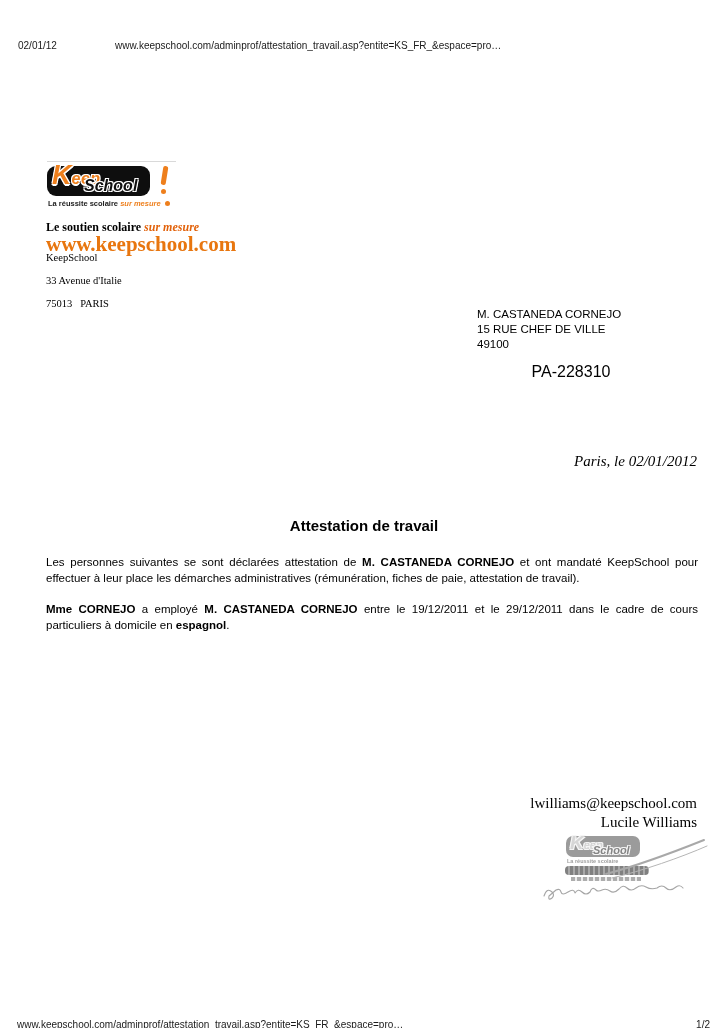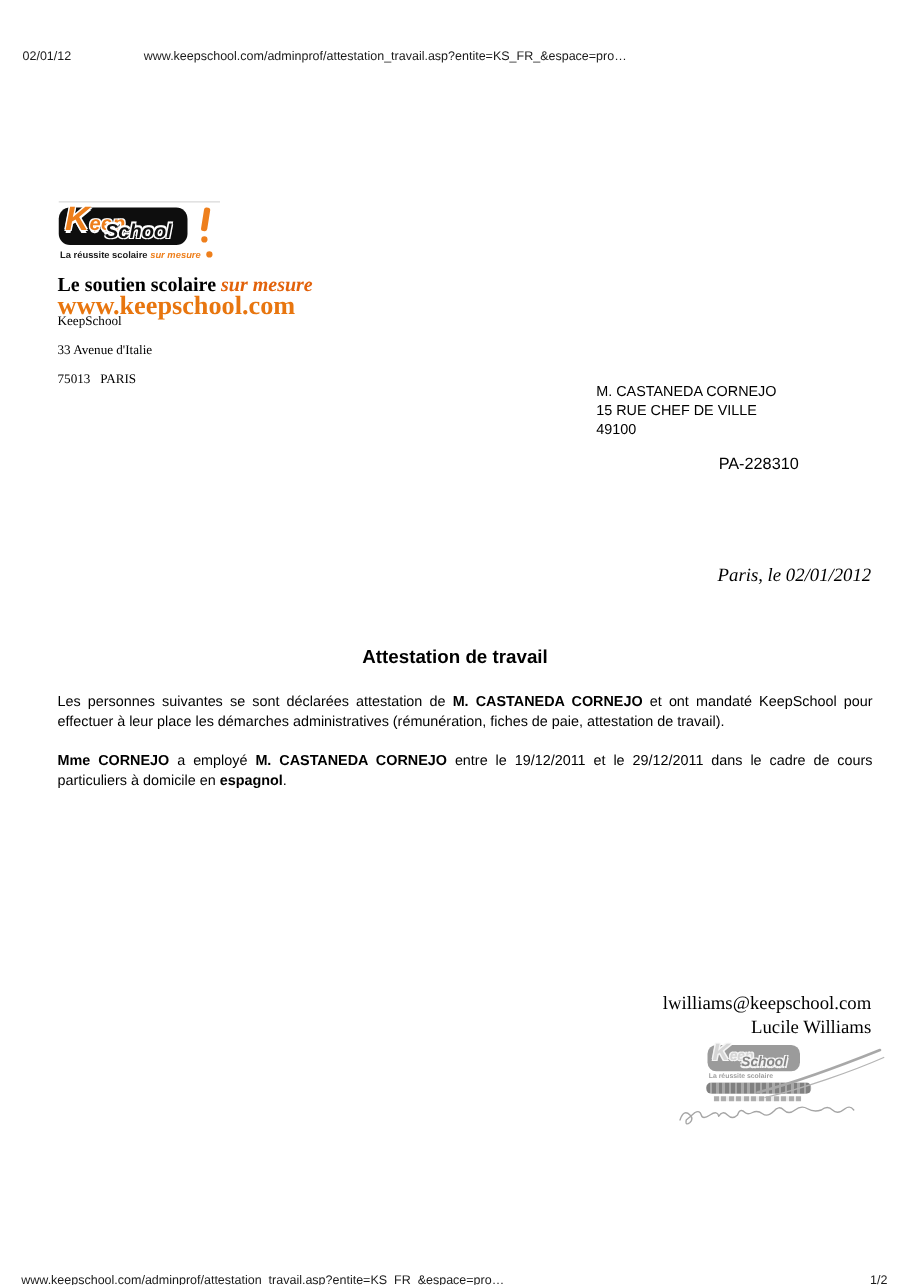--- a/index.html
+++ b/index.html
@@ -26,29 +26,29 @@
     text-shadow:-1px -1px 0 #fff,1px -1px 0 #fff,-1px 1px 0 #fff,1px 1px 0 #fff;line-height:1;}
   .pencil{position:absolute;left:110px;top:4px;width:14px;height:30px;}
   .pencil .body{position:absolute;left:5px;top:0;width:5px;height:19px;background:#EE7F1C;border-radius:2px;transform:rotate(9deg);}
   .pencil .dot{position:absolute;left:4px;top:23px;width:5px;height:5px;background:#EE7F1C;border-radius:50%;}
   .logo-tag{position:absolute;left:1px;top:37px;width:128px;font-size:7.5px;white-space:nowrap;}
   .logo-tag .d{font-weight:bold;color:#1c1c1c;}
   .logo-tag .o{font-weight:bold;font-style:italic;color:#EE7F1C;}
   .logo-tag .brush{display:inline-block;width:5px;height:5px;background:#EE7F1C;border-radius:50%;margin-left:4px;}
 
   
-  .slogan{position:absolute;left:46px;top:194px;font-family:"Liberation Serif",serif;font-size:16px;}
+  .slogan{position:absolute;left:46px;top:194px;font-family:"Liberation Serif",serif;font-size:12px;}
   .slogan .black{font-weight:bold;color:#000;}
   .slogan .orange{font-weight:bold;font-style:italic;color:#E2620B;}
   .website{position:absolute;left:46px;top:206px;font-family:Liberation Serif, serif;font-weight:bold;font-size:21px;color:#E8760F;}
   .company{position:absolute;left:46px;top:226px;font-family:"Liberation Serif",serif;font-size:10.5px;line-height:11.4px;color:#000;white-space:pre;}
 
   
   .recipient{position:absolute;left:477px;top:281px;font-size:11.5px;line-height:15px;}
-  .reference{position:absolute;left:451px;top:337px;width:188px;text-align:right;font-size:13px;}
+  .reference{position:absolute;left:477px;top:337px;width:188px;text-align:center;font-size:16px;}
 
   
   .dateline{position:absolute;left:400px;top:427px;width:297px;text-align:right;
     font-family:"Liberation Serif",serif;font-style:italic;font-size:15px;}
   .title{position:absolute;left:0;top:491px;width:728px;text-align:center;font-size:15px;font-weight:bold;}
   .body-text{position:absolute;left:46px;top:529px;width:652px;font-size:11.5px;line-height:15.5px;text-align:justify;}
   .body-text p{margin:0 0 16px 0;}
   .body-text b{font-weight:bold;}
 
   

